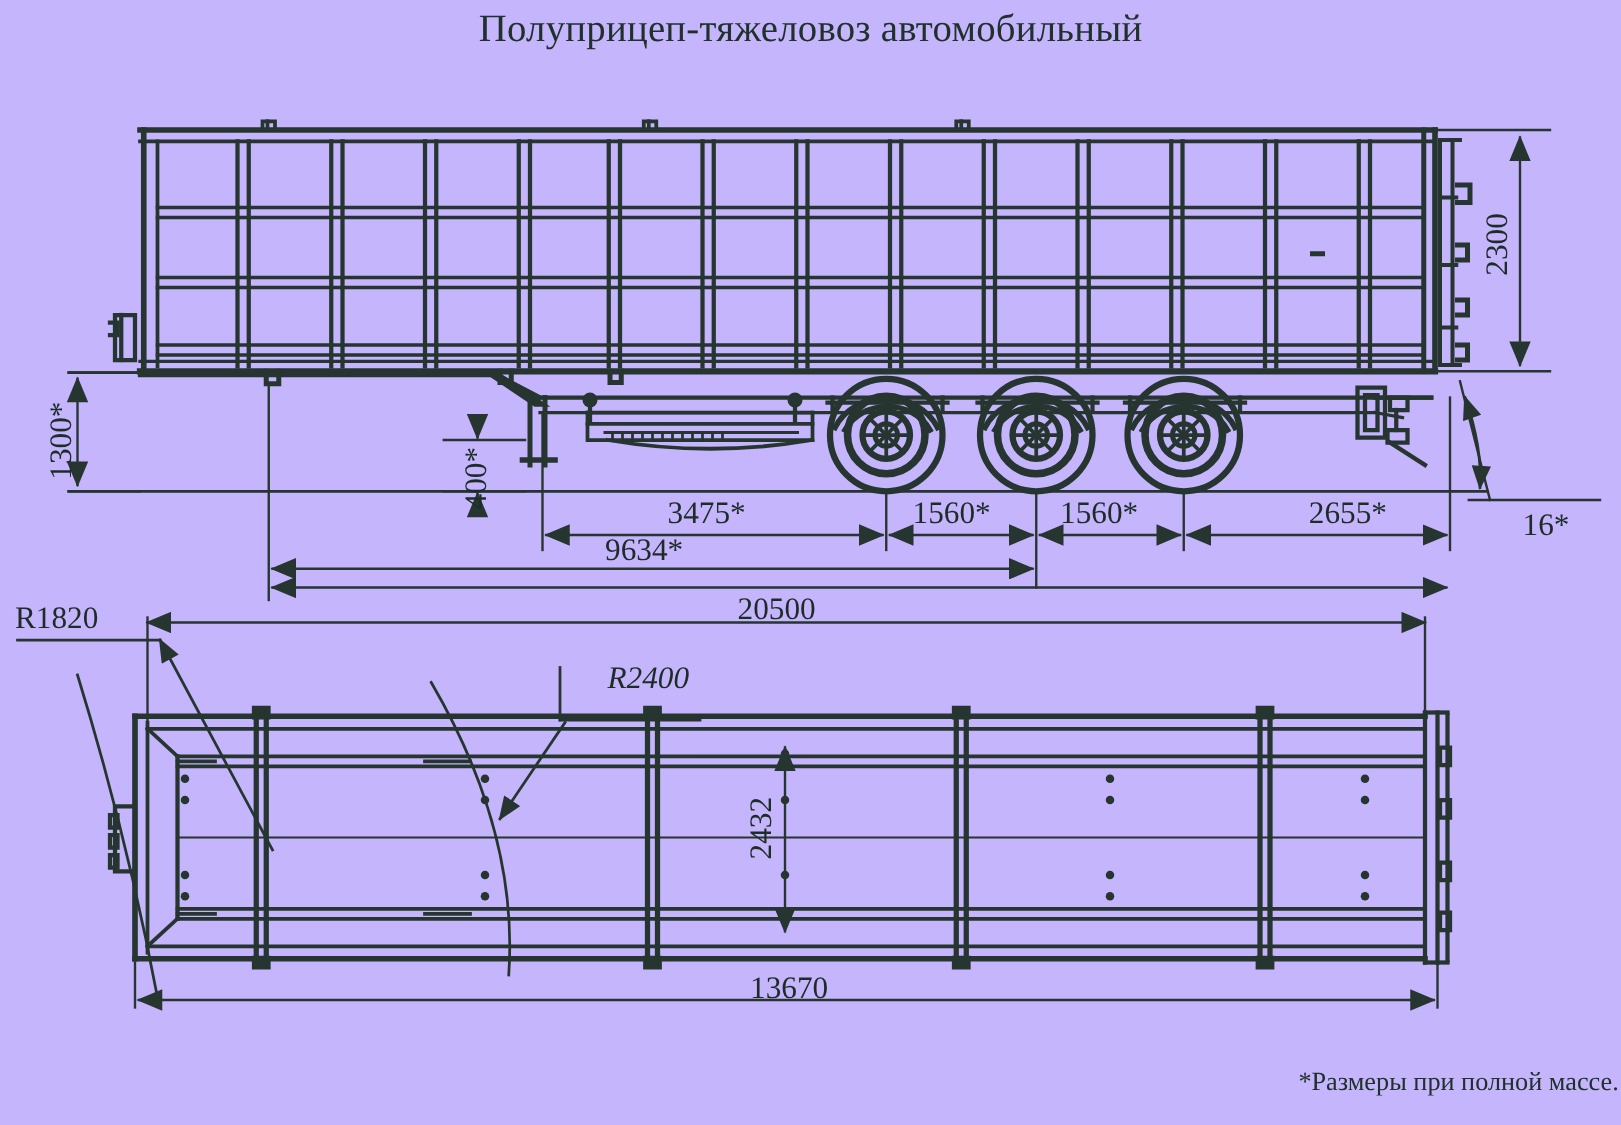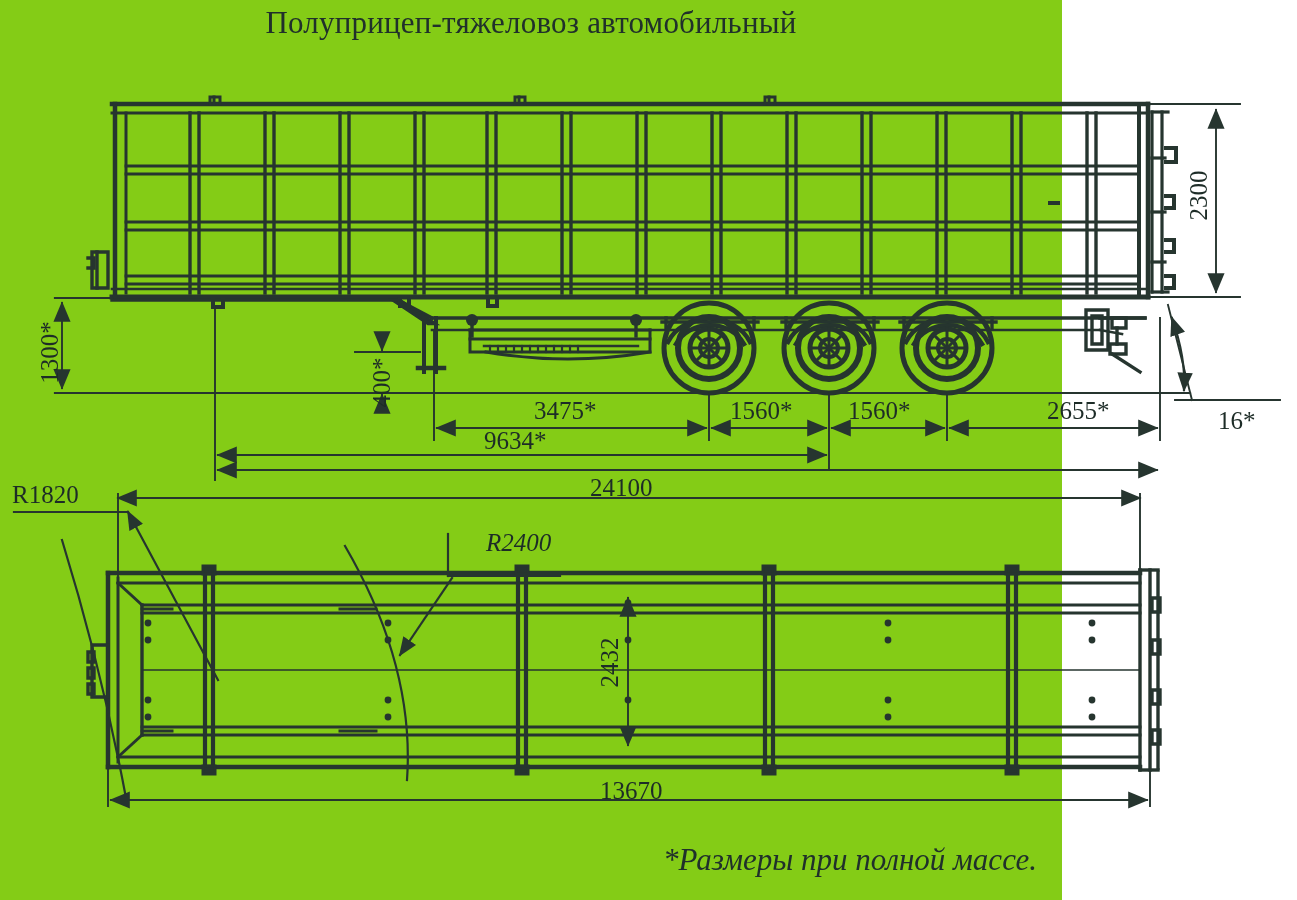--- a/index.html
+++ b/index.html
@@ -1,24 +1,24 @@
 <!DOCTYPE html>
 <html><head>
 <meta charset="utf-8">
 <style>
   html,body{margin:0;padding:0;background:#ffffff;}
   body{width:1297px;height:900px;overflow:hidden;
        font-family:"Liberation Serif","DejaVu Serif",serif;color:#26352f;}
-  #stage{position:relative;width:1062px;height:900px;background:#84cc16;}
+  #stage{position:relative;width:1297px;height:900px;background:#c4b5fd;}
   #svgroot{position:absolute;left:0;top:0;width:1297px;height:900px;}
   .ttl{position:absolute;width:100%;text-align:center;font-size:31px;
        letter-spacing:.2px;color:#20302b;line-height:1.22;}
   #title1{top:4px;}
   #title2{top:44px;}
-  .note{position:absolute;right:25px;bottom:22px;font-size:31px;color:#20302b;font-style:italic;}
+  .note{position:absolute;right:2px;bottom:22px;font-size:21px;color:#20302b;}
   .dim{position:absolute;font-size:25px;color:#1d2c27;white-space:nowrap;
        line-height:1;}
   .vdim{transform-origin:50% 50%;transform:rotate(-90deg);}
 </style>
 </head>
 <body>
 
 <div id="stage">
 
   <div class="ttl" id="title1">Полуприцеп-тяжеловоз автомобильный</div>
@@ -391,21 +391,21 @@
   <div class="dim" style="left:534px;top:398px;">3475*</div>
 
   <div class="dim" style="left:730px;top:398px;">1560*</div>
 
   <div class="dim" style="left:848px;top:398px;">1560*</div>
 
   <div class="dim" style="left:1018px;top:398px;margin-left:29px;">2655*</div>
 
   <div class="dim" style="left:484px;top:428px;">9634*</div>
 
-  <div class="dim" style="left:590px;top:475px;">24100</div>
+  <div class="dim" style="left:590px;top:475px;">20500</div>
 
   <div class="dim" style="left:1218px;top:408px;">16*</div>
 
   <div class="dim" style="left:12px;top:482px;">R1820</div>
 
   <div class="dim" style="left:486px;top:530px;font-style:italic;">R2400</div>
 
   <div class="dim vdim" style="left:562px;top:650px;width:94px;text-align:center;">2432</div>
 
   <div class="dim" style="left:600px;top:778px;">13670</div>

